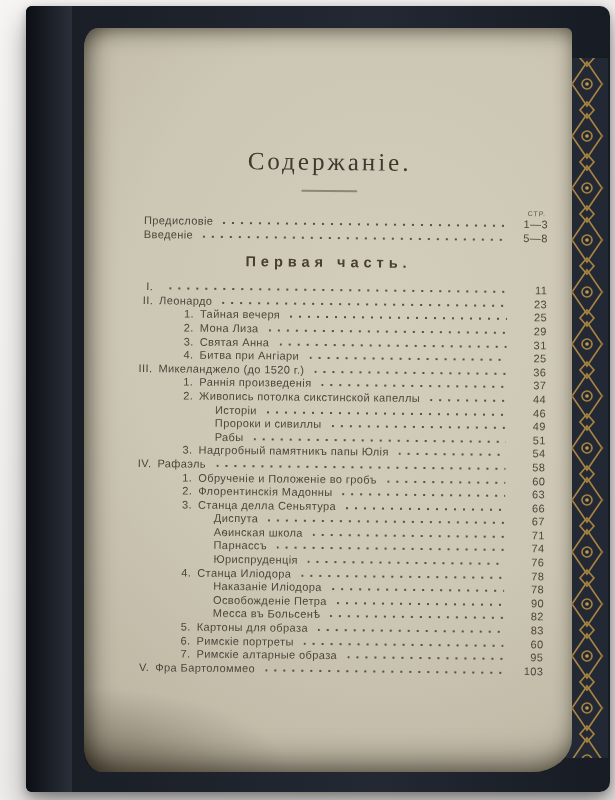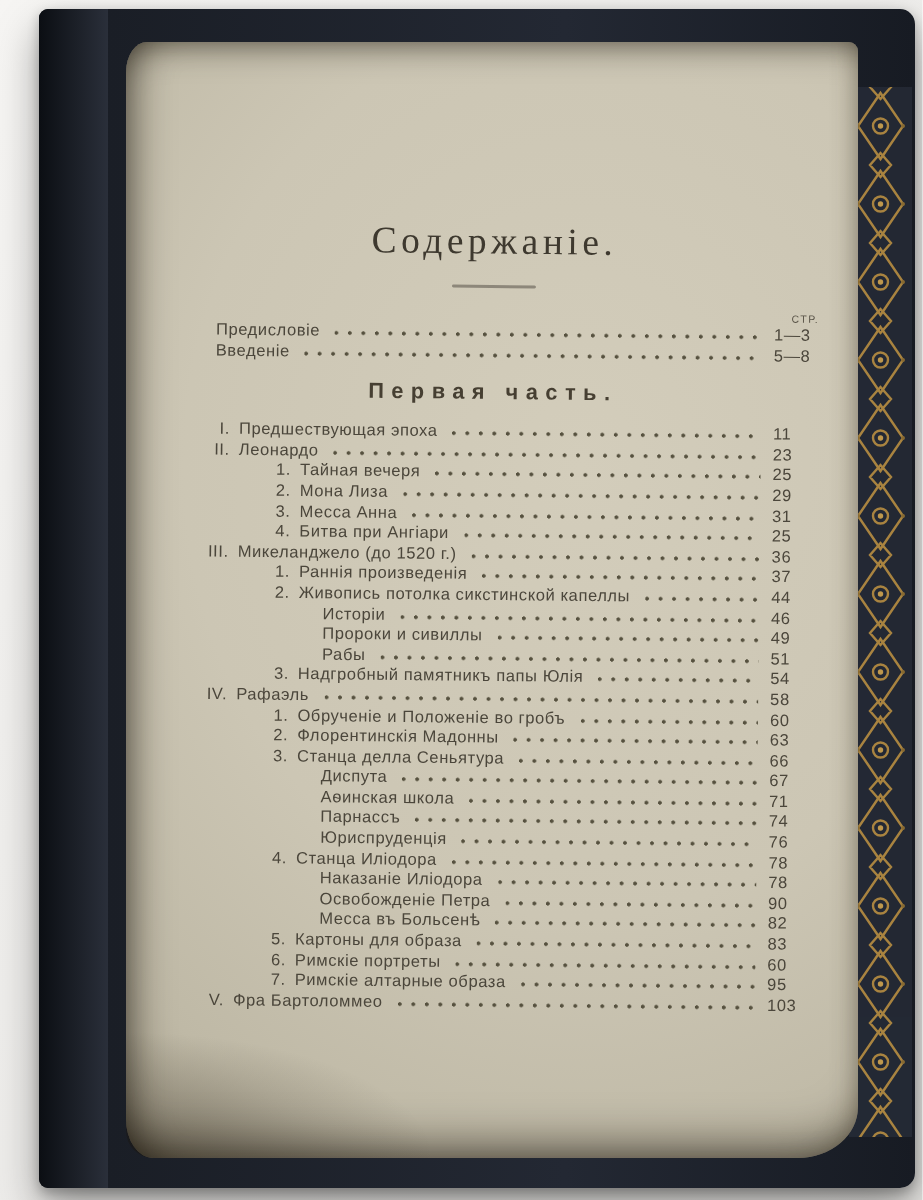--- a/index.html
+++ b/index.html
@@ -68,21 +68,21 @@
   .toc-row.i0 .num{width:44px;}
   .toc-row.i1 .num{width:85px;}
   .toc-row.i2 .num{width:101px;}
   .toc-row .label{flex:none;white-space:nowrap;}
   .leader{
     flex:1;height:4px;align-self:baseline;margin:0 8px 0 10px;
     background-image:radial-gradient(circle at 1.2px 2px,#56513f 1.1px,rgba(0,0,0,0) 1.4px);
     background-size:9px 4px;background-repeat:repeat-x;background-position:0 0;
     min-width:8px;
   }
-  .pageno{flex:none;width:32px;white-space:nowrap;}
+  .pageno{flex:none;width:32px;text-align:right;white-space:nowrap;}
   .front .toc-row .num{width:28px;}
   .part-heading{
     text-align:center;font-size:14.5px;letter-spacing:5px;color:#463f32;
     margin:11px 0 12px 0;font-weight:bold;
   }
   .front{margin-bottom:2px;}
 </style>
 </head>
 <body>
 
@@ -128,21 +128,20 @@
             <span class="leader"></span>
             <span class="pageno">5—8</span>
           </div>
         </div>
 
       <div class="part-heading">Первая часть.</div>
 
       <div class="entries">
           <div class="toc-row i0">
             <span class="num">I.</span>
-            <span class="label">Предшествующая эпоха</span>
             <span class="leader"></span>
             <span class="pageno">11</span>
           </div>
           <div class="toc-row i0">
             <span class="num">II.</span>
             <span class="label">Леонардо</span>
             <span class="leader"></span>
             <span class="pageno">23</span>
           </div>
           <div class="toc-row i1">
@@ -152,21 +151,21 @@
             <span class="pageno">25</span>
           </div>
           <div class="toc-row i1">
             <span class="num">2.</span>
             <span class="label">Мона Лиза</span>
             <span class="leader"></span>
             <span class="pageno">29</span>
           </div>
           <div class="toc-row i1">
             <span class="num">3.</span>
-            <span class="label">Месса Анна</span>
+            <span class="label">Святая Анна</span>
             <span class="leader"></span>
             <span class="pageno">31</span>
           </div>
           <div class="toc-row i1">
             <span class="num">4.</span>
             <span class="label">Битва при Ангіари</span>
             <span class="leader"></span>
             <span class="pageno">25</span>
           </div>
           <div class="toc-row i0">

